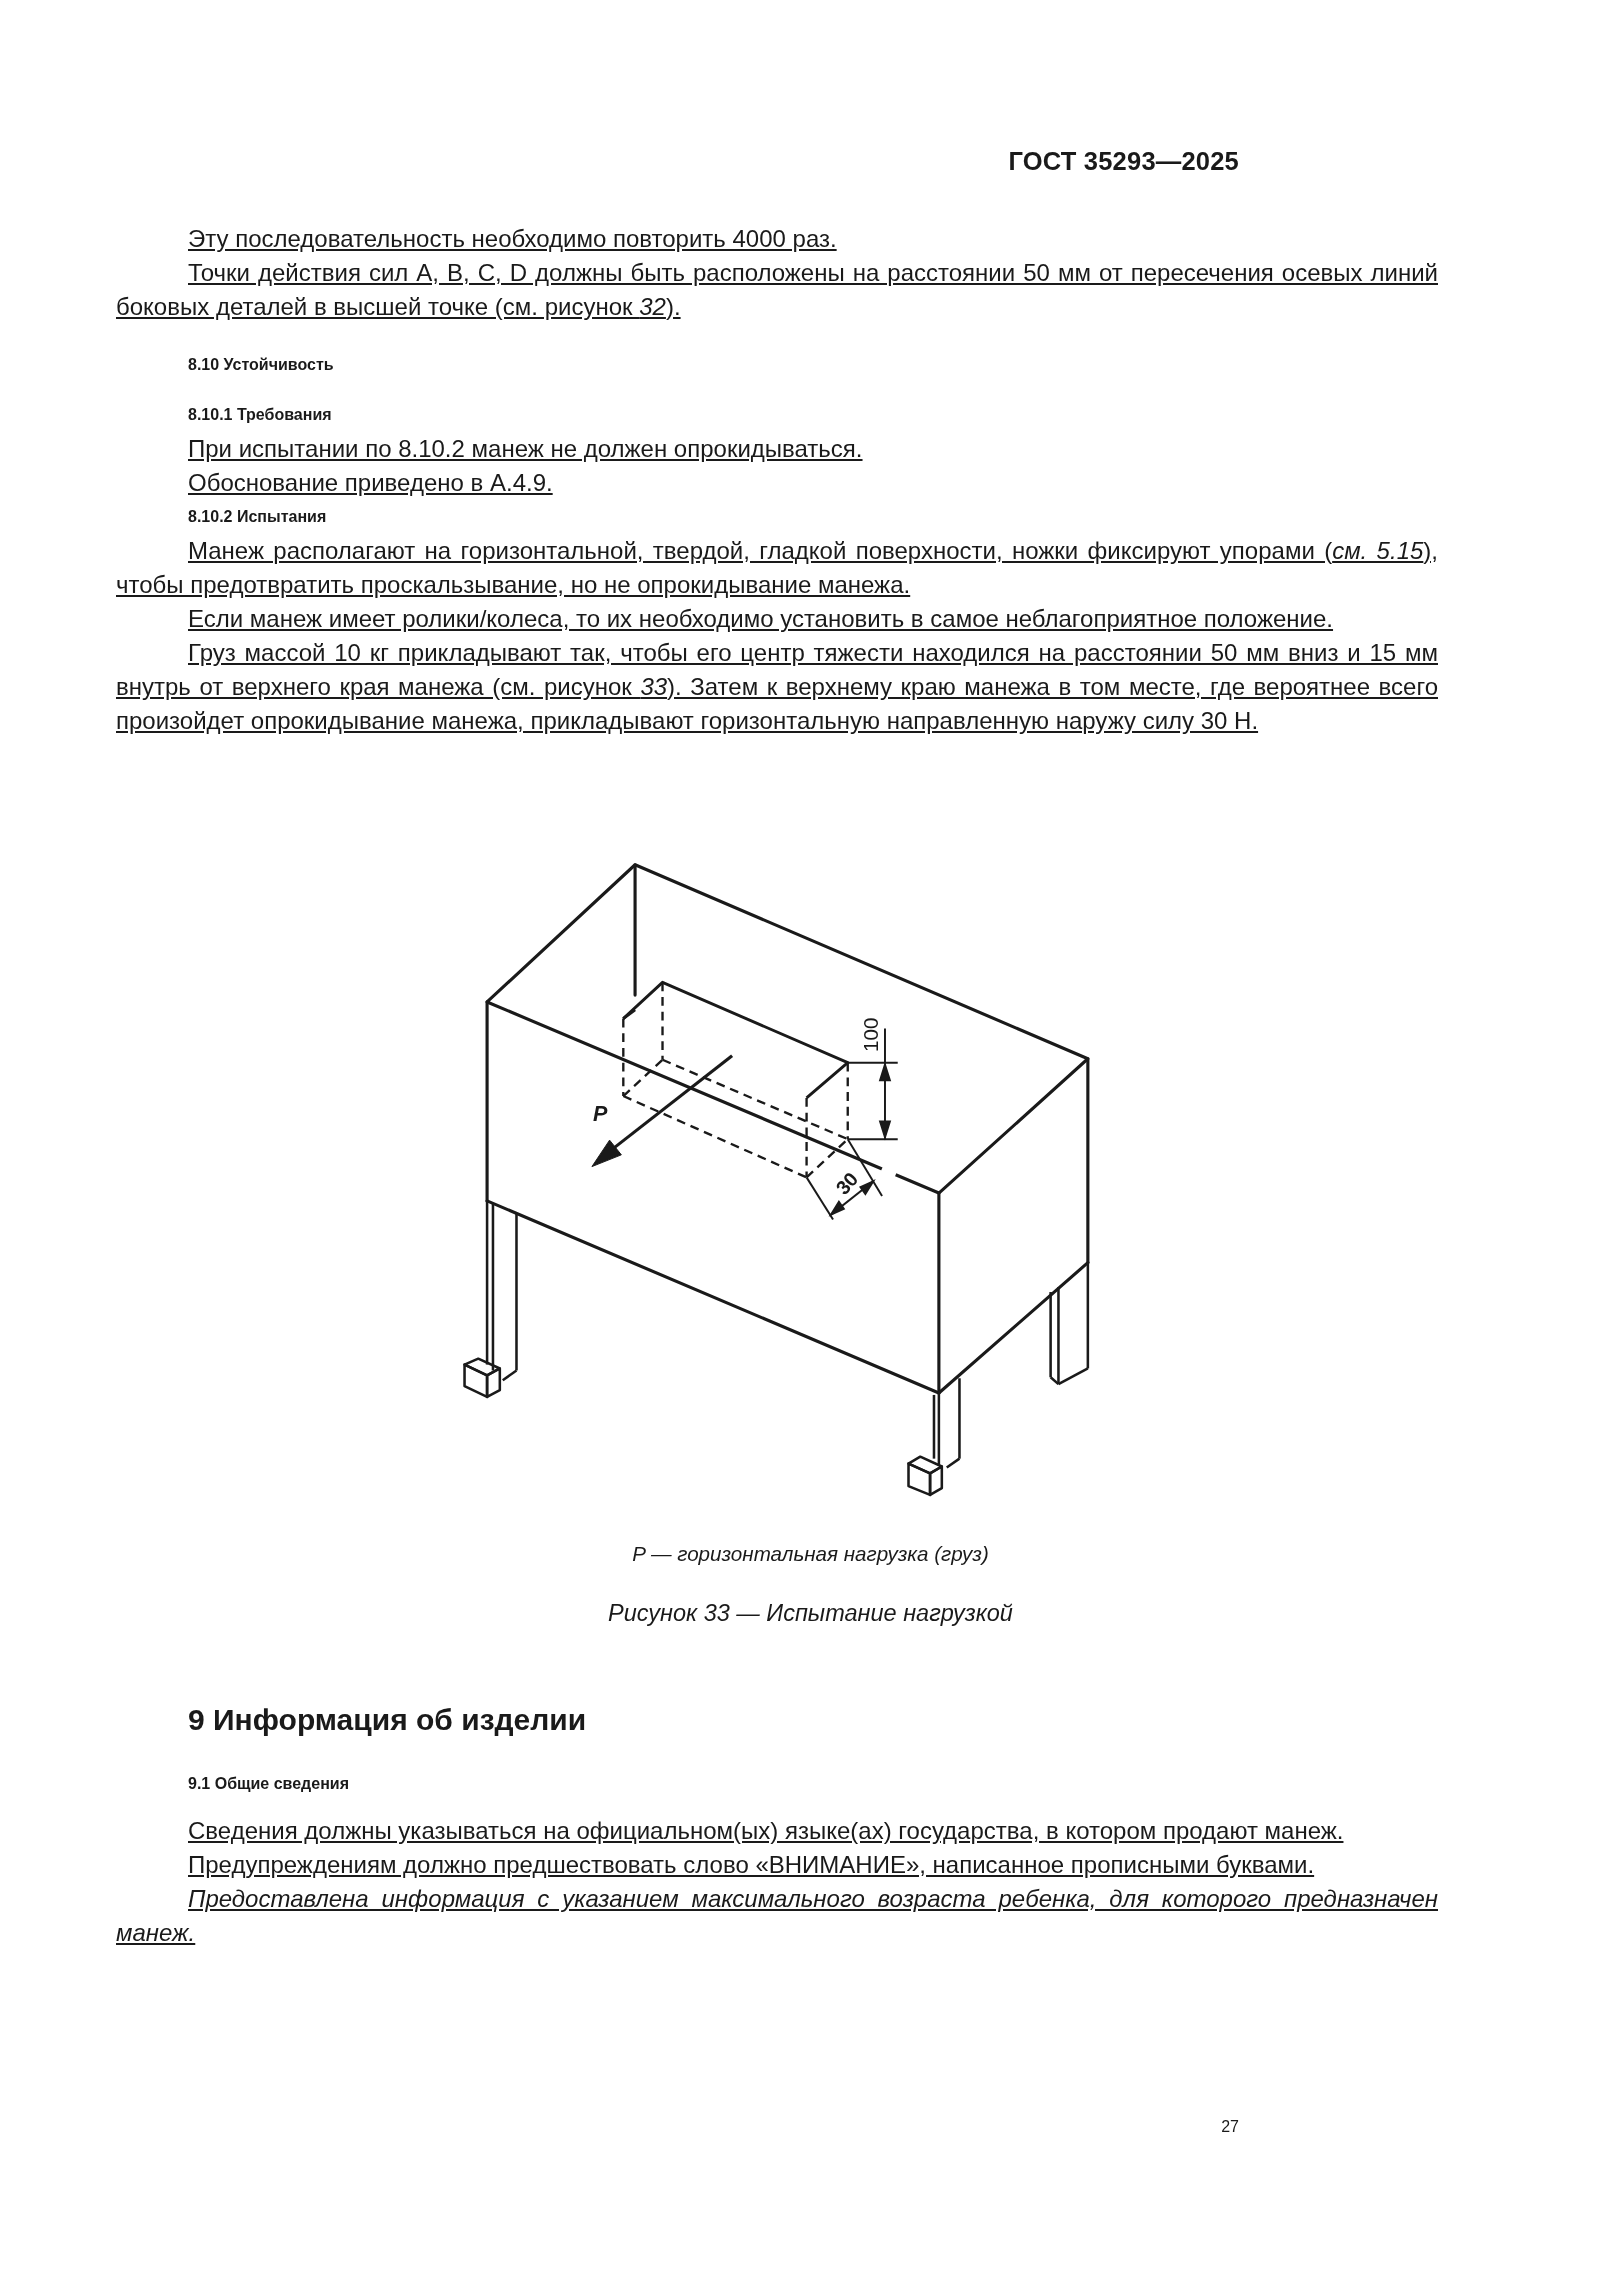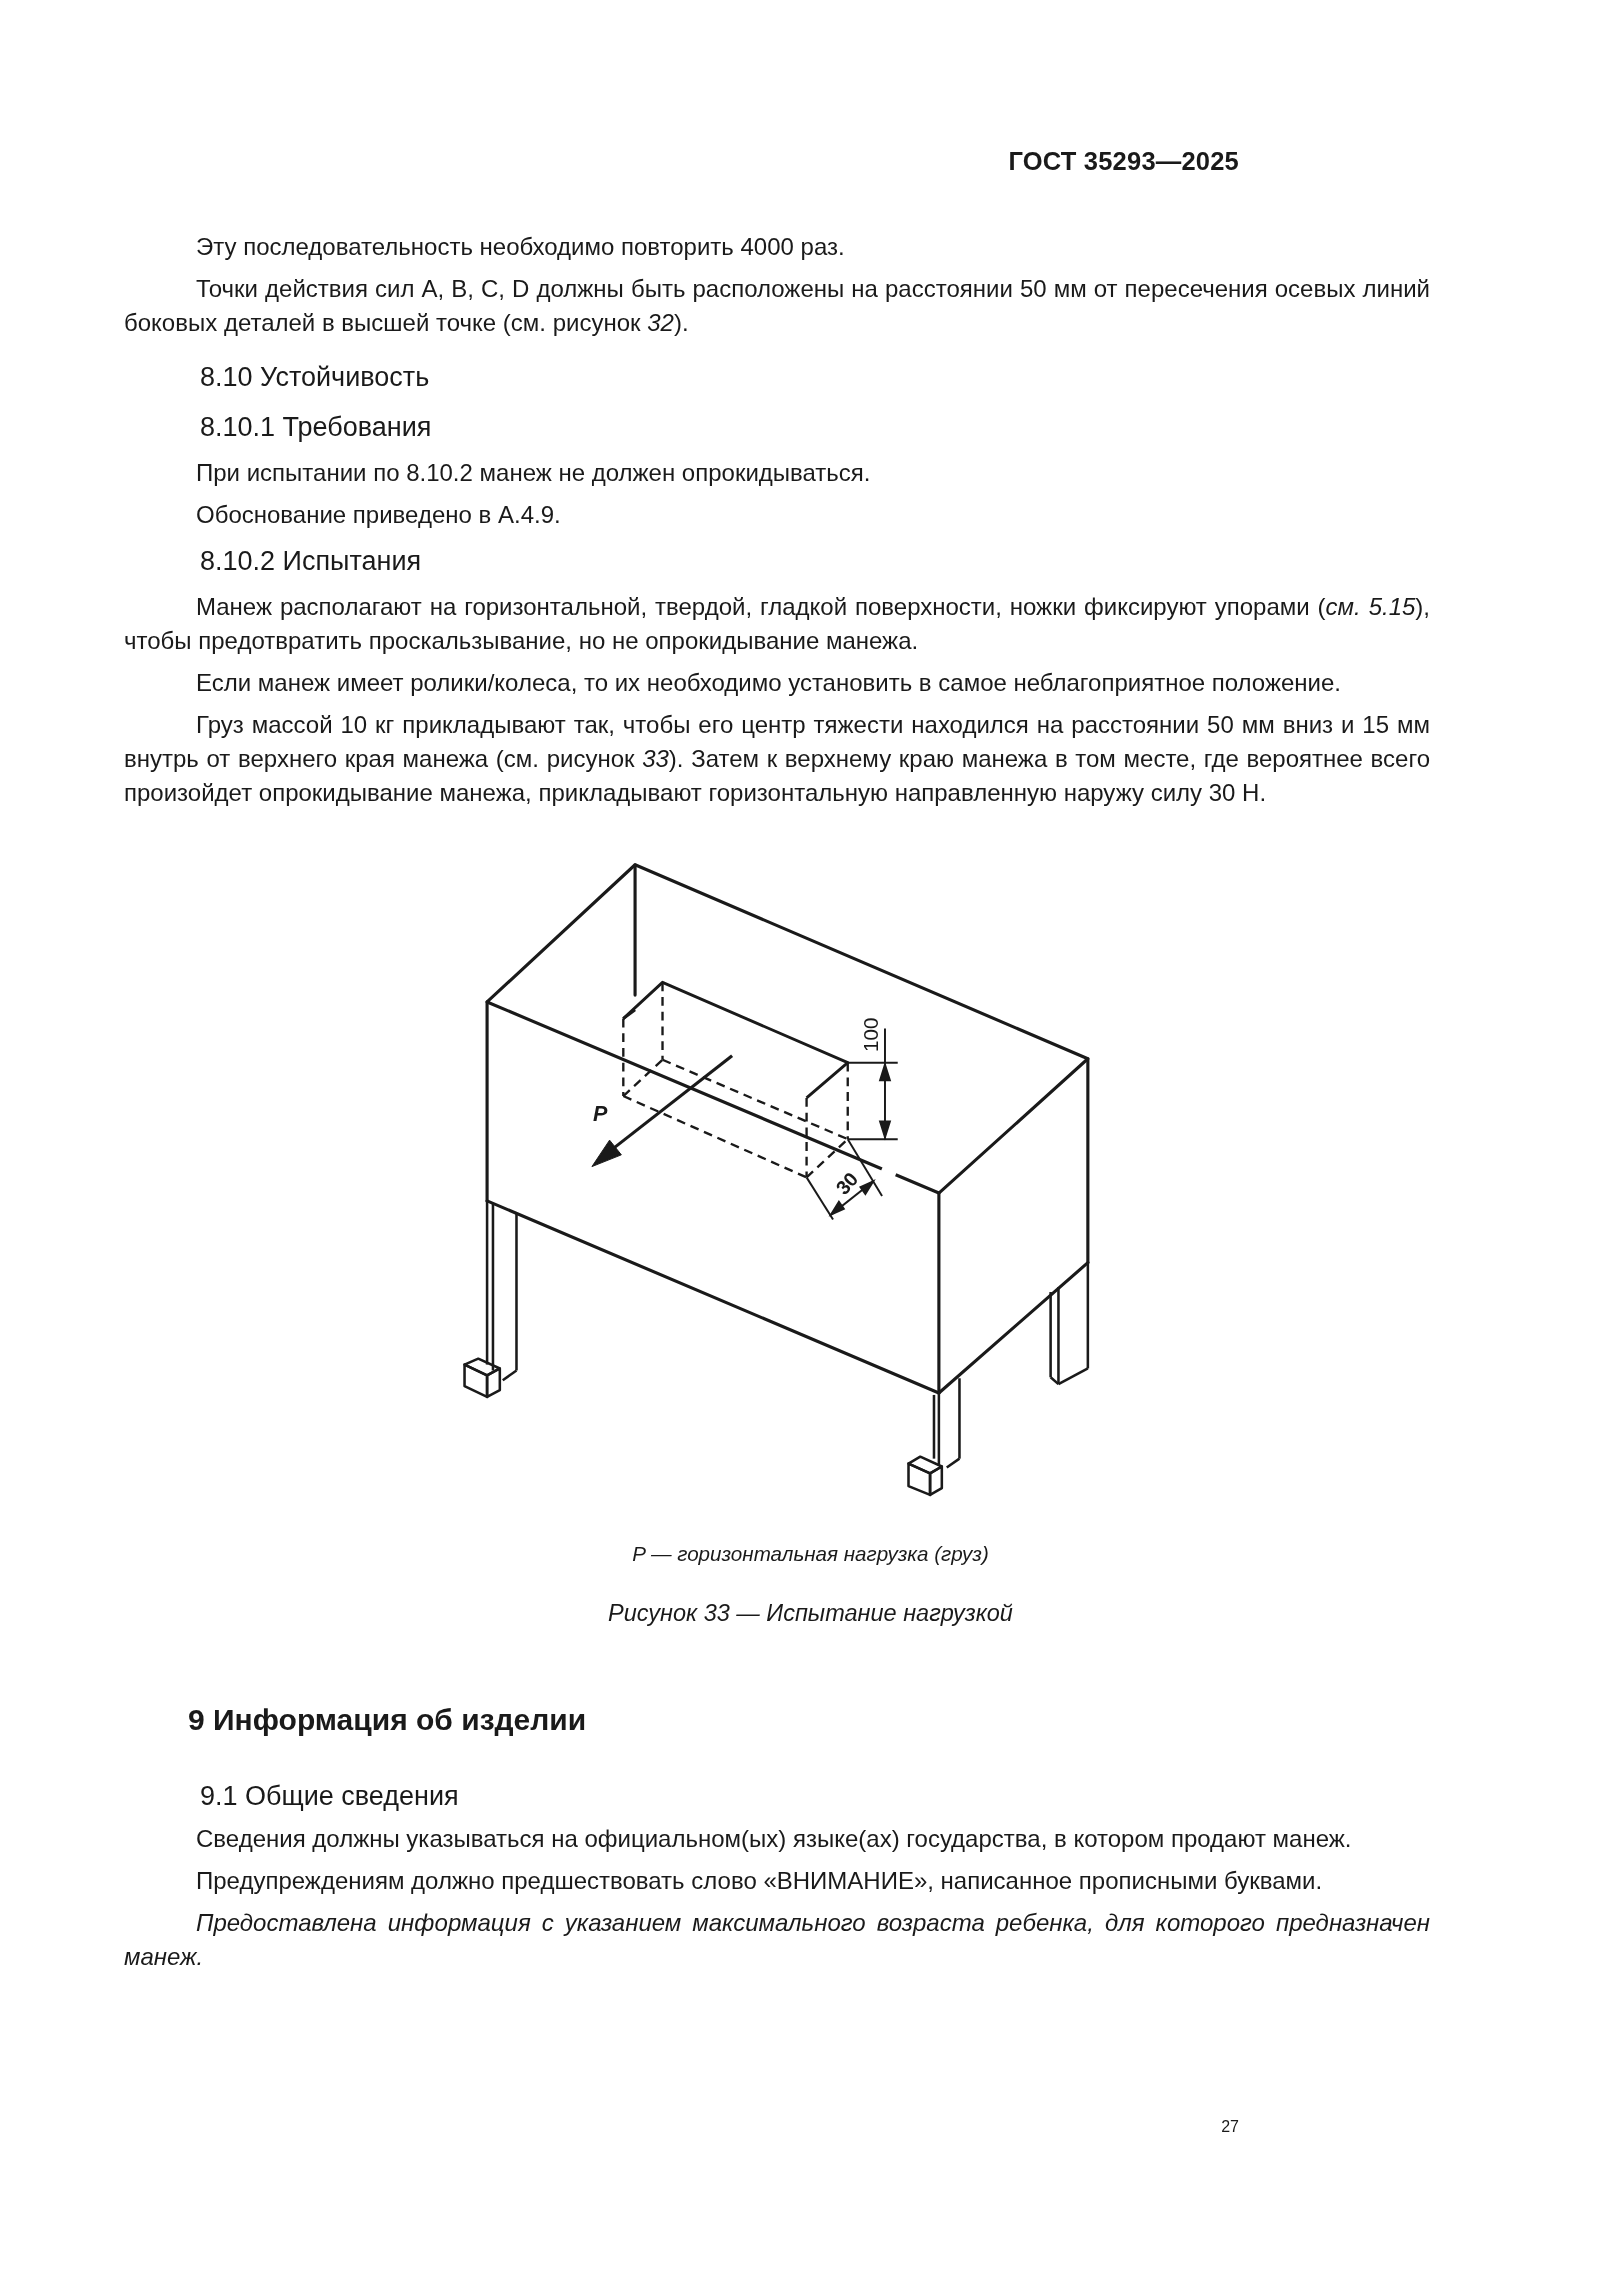--- a/index.html
+++ b/index.html
@@ -1,22 +1,22 @@
 <!DOCTYPE html>
 <html><head>
 <meta charset="utf-8">
 <style>
   html, body { margin: 0; padding: 0; background: #ffffff; }
   body { width: 1621px; height: 2293px; position: relative; overflow: hidden;
          font-family: "Liberation Sans", "DejaVu Sans", sans-serif; color: #1a1a1a; }
   .page { position: absolute; left: 0; top: 0; width: 1422px; height: 2293px; }
   .header { position: absolute; right: 183px; top: 147px; font-weight: bold; font-size: 25.5px; letter-spacing: 0.2px; }
   .text { position: absolute; left: 116px; width: 1322px; font-size: 24px; line-height: 34px; }
-  .p { margin: 8px; text-align: justify; text-indent: 72px; }
-  .h3 { margin: 12px; font-weight: normal; font-size: 27px; padding-left: 72px; }
+  .p { margin: 0; text-align: justify; text-indent: 72px; text-decoration: underline; }
+  .h3 { margin: 0; font-weight: bold; font-size: 16px; padding-left: 72px; }
   .h2 { margin: 0; font-weight: bold; font-size: 30px; padding-left: 72px; }
   .it { font-style: italic; }
   .figure { position: absolute; left: 0; top: 0; width: 1621px; height: 2293px; pointer-events: none; }
   .caption { position: absolute; left: 0; width: 1621px; text-align: center; font-style: italic; }
   .legend { top: 1542px; font-size: 20.6px; font-style: italic; }
   .title { top: 1600px; font-size: 23.5px; }
   .pagenum { position: absolute; right: 183px; top: 2118px; font-size: 16px; }
 </style>
 </head>
 <body>

